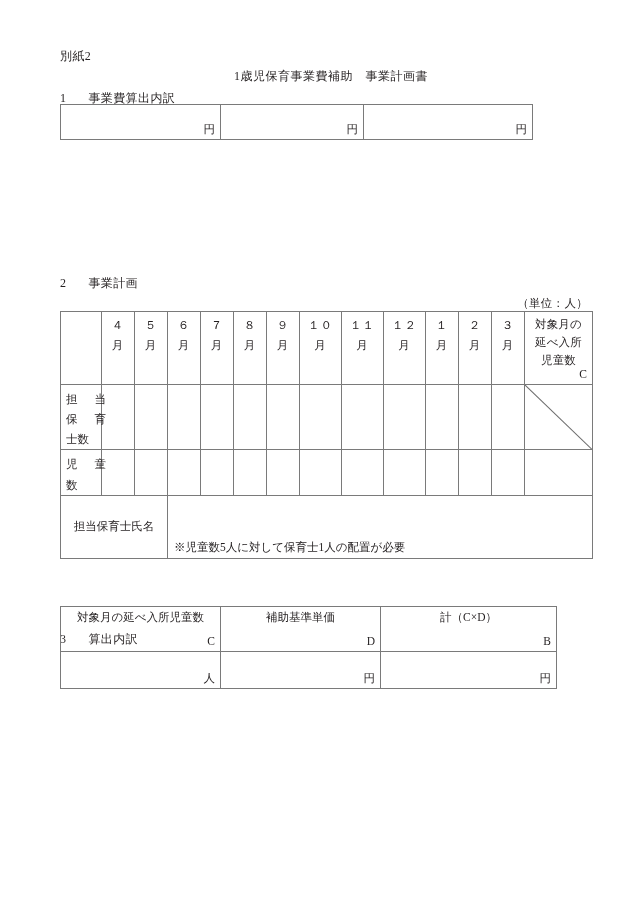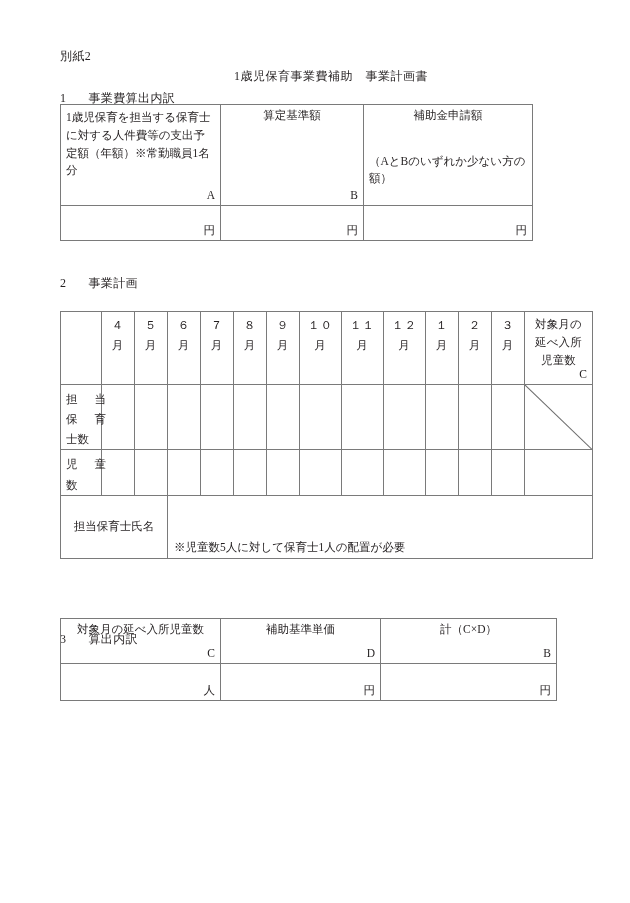--- a/index.html
+++ b/index.html
@@ -154,52 +154,39 @@
   <div class="section-head" style="left:44px; top:90px;"><span>1</span><span style="display:inline-block;width:22px"></span><span>事業費算出内訳</span></div>
 
   <table class="grid" id="t1" style="left:44px; top:104px; width:472px;">
     <colgroup>
       <col style="width:160px">
         <col style="width:143px">
         <col style="width:169px">
     </colgroup>
     <tbody>
       <tr>
-        <td style="height:100px;">
-          <div class="c-pad left">1歳児保育を担当する保育士に対する人件費等の支出予定額（年額）※常勤職員1名分</div>
-          <div class="corner-br">A</div>
-        </td>
-        <td>
-          <div class="corner-tc">算定基準額</div>
-          <div class="corner-br">B</div>
-        </td>
-        <td>
-          <div class="corner-tc">補助金申請額</div>
-          <div class="mid-left">（AとBのいずれか少ない方の額）</div>
-        </td>
-      </tr>
-      <tr>
         <td style="height:34px;">
           <div class="c-pad right"></div>
           <div class="corner-br">円</div>
         </td>
         <td>
           <div class="c-pad right"></div>
           <div class="corner-br">円</div>
         </td>
         <td>
           <div class="c-pad right"></div>
           <div class="corner-br">円</div>
         </td>
       </tr>
     </tbody>
   </table>
 
   <div class="section-head" style="left:44px; top:275px;"><span>2</span><span style="display:inline-block;width:22px"></span><span>事業計画</span></div>
 
+  <div class="unit-note" style="left:0; top:296px; width:572px; text-align:right;">（単位：人）</div>
 
   <table class="grid" id="t2" style="left:44px; top:311px; width:528px;">
     <colgroup>
       <col style="width:41px">
       <col style="width:33px">
         <col style="width:33px">
         <col style="width:33px">
       <col style="width:33px">
         <col style="width:33px">
         <col style="width:33px">
@@ -367,21 +354,21 @@
         <td colspan="11">
           <div class="c-pad left"></div>
           <div class="corner-bl">※児童数5人に対して保育士1人の配置が必要</div>
         </td>
       </tr>
     </tbody>
   </table>
 
   <div class="section-head" style="left:44px; top:589px;margin-top:42px;"><span>3</span><span style="display:inline-block;width:22px"></span><span>算出内訳</span></div>
 
-  <table class="grid" id="t3" style="left:44px; top:606px; width:496px;margin-top:12px;">
+  <table class="grid" id="t3" style="left:44px; top:606px; width:496px;">
     <colgroup>
       <col style="width:160px">
         <col style="width:160px">
         <col style="width:176px">
     </colgroup>
     <tbody>
       <tr>
         <td style="height:44px;">
           <div class="corner-tc">対象月の延べ入所児童数</div>
           <div class="corner-br">C</div>

